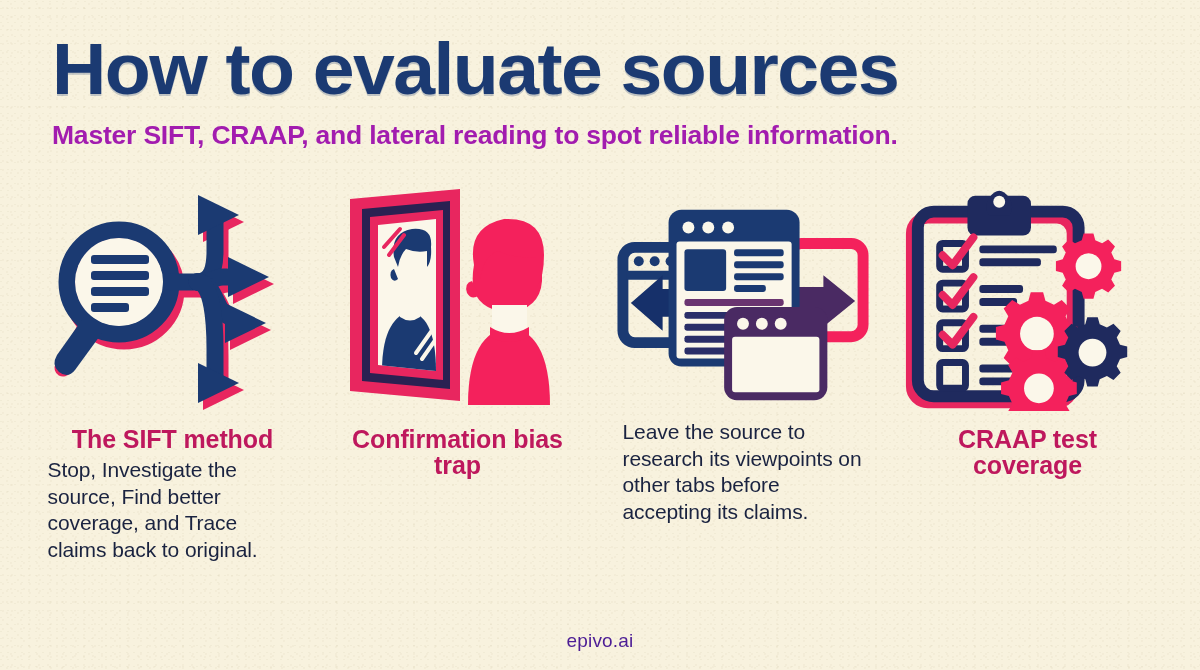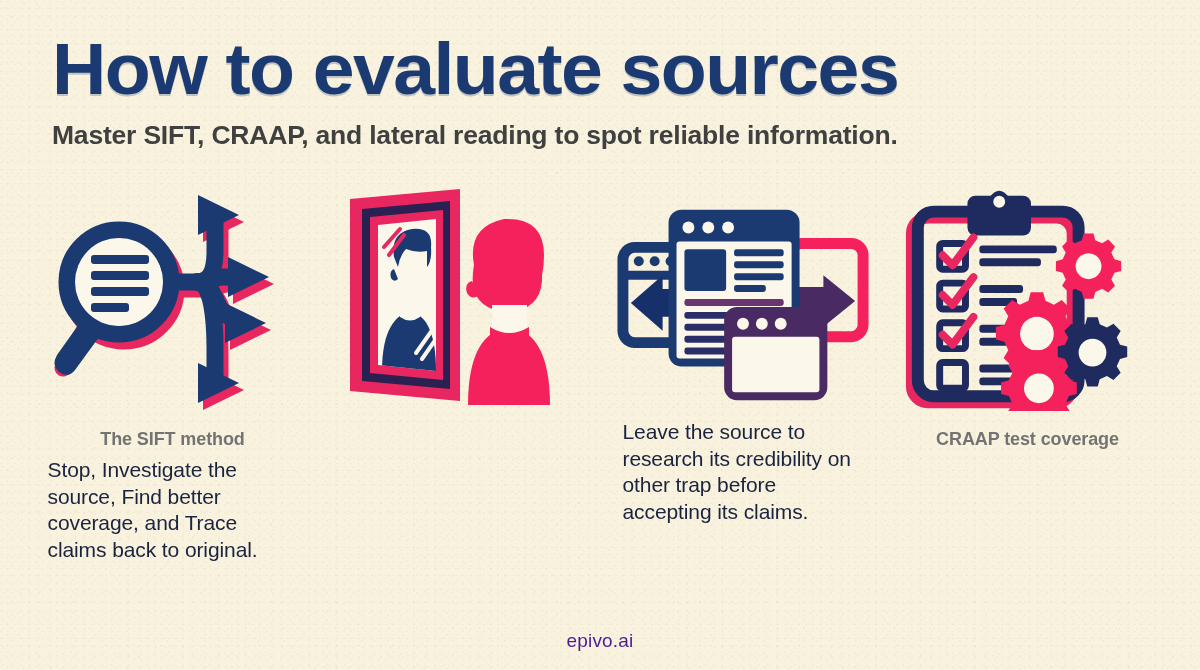--- a/index.html
+++ b/index.html
@@ -43,21 +43,21 @@
     white-space:nowrap;
     margin:0;
     text-shadow:0 2px 0 rgba(27,58,114,.25);
   }
   .subtitle{
     font-family:"Liberation Sans", sans-serif;
     font-weight:700;
     font-size:26.5px;
     line-height:30px;
     letter-spacing:-0.2px;
-    color:#404040;
+    color:#a21caf;
     margin:14px 0 0 0;
     white-space:nowrap;
     transform:scaleX(1.0);
     transform-origin:left center;
   }
 
   
   .columns{
     position:absolute;left:30px;top:182px;width:1140px;
     display:flex;flex-direction:row;align-items:flex-start;
@@ -65,23 +65,23 @@
   .col{
     width:285px;
     display:flex;flex-direction:column;align-items:center;
   }
   .icon-wrap{
     height:232px;width:260px;
     display:flex;align-items:center;justify-content:center;
   }
   .card-title{
     font-weight:700;
-    font-size:18px;
+    font-size:25px;
     line-height:26px;
-    color:#737373;
+    color:#be185d;
     text-align:center;
     margin:12px 0 0 0;
     max-width:250px;
     letter-spacing:-0.1px;
   }
   .card-body{
     font-weight:400;
     font-size:21px;
     line-height:26.5px;
     color:#1A2340;
@@ -225,20 +225,21 @@
 
             <path d="M142 80 Q135 42 172 34 Q212 32 212 70 Q212 92 205 102 L205 72 Q182 74 166 66 Q152 70 148 94 Z"></path>
 
             <path d="M140 96 Q132 98 135 108 Q140 116 147 110 Z"></path>
           </g>
 
           <path d="M160 120 L195 120 L195 148 Q177 156 160 148 Z" fill="#FBF7EA"></path>
           <path d="M158 142 Q177 154 197 142 L197 152 Q177 162 158 152 Z" fill="#F4215C"></path>
         </svg>
       </div>
+      <h2 class="card-title">Confirmation bias trap</h2>
     </div>
 
     <div class="col col-2">
       <div class="icon-wrap">
         <svg width="262" height="226" viewBox="0 0 262 226" aria-hidden="true">
 
           <rect x="178" y="58" width="74" height="94" rx="12" fill="none" stroke="#F4215C" stroke-width="11"></rect>
 
           <rect x="10" y="62" width="78" height="96" rx="12" fill="none" stroke="#1B3A72" stroke-width="11"></rect>
           <line x1="14" y1="90" x2="84" y2="90" stroke="#1B3A72" stroke-width="9"></line>
@@ -277,21 +278,21 @@
 
           <rect x="112" y="122" width="104" height="94" rx="13" fill="#4A2A63"></rect>
           <g fill="#FBF7EA">
             <circle cx="131" cy="139" r="6"></circle>
               <circle cx="150" cy="139" r="6"></circle>
               <circle cx="169" cy="139" r="6"></circle>
           </g>
           <rect x="120" y="152" width="88" height="56" rx="3" fill="#FBF7EA"></rect>
         </svg>
       </div>
-      <p class="card-body">Leave the source to research its credibility on other trap before accepting its claims.</p>
+      <p class="card-body">Leave the source to research its viewpoints on other tabs before accepting its claims.</p>
     </div>
 
     <div class="col col-3">
       <div class="icon-wrap">
         <svg width="262" height="226" viewBox="0 0 262 226" aria-hidden="true">
 
           <rect x="14" y="32" width="162" height="186" rx="16" fill="none" stroke="#E8265F" stroke-width="12"></rect>
 
           <rect x="20" y="26" width="162" height="186" rx="16" fill="none" stroke="#1F2A5E" stroke-width="12"></rect>
 

